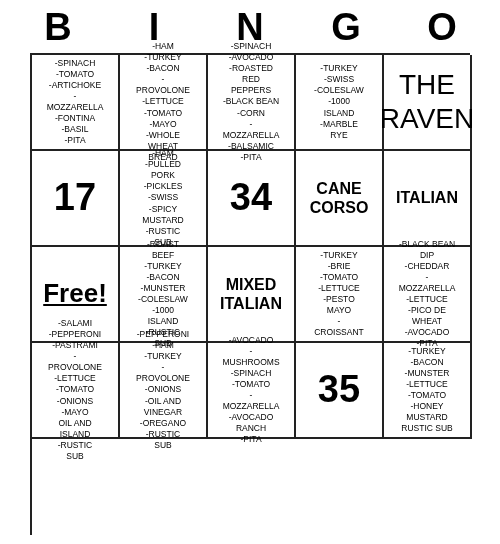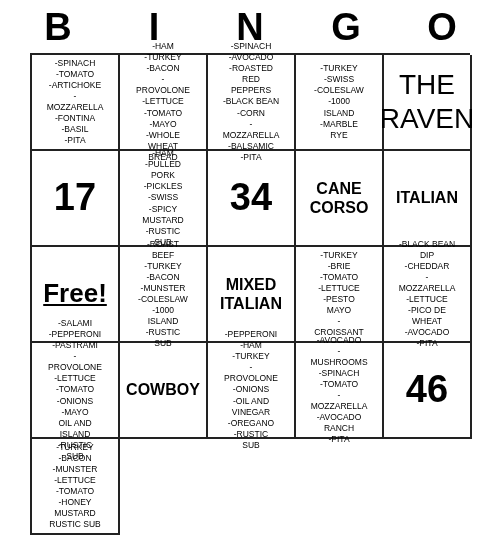--- a/index.html
+++ b/index.html
@@ -146,37 +146,36 @@
     <div class="cell">-SALAMI
 -PEPPERONI
 -PASTRAMI
 -PROVOLONE
 -LETTUCE
 -TOMATO
 -ONIONS
 -MAYO
 OIL AND ISLAND
 -RUSTIC SUB</div>
-    <div class="cell medium-text">COWBOY</div>
     <div class="cell">-PEPPERONI
 -HAM
 -TURKEY
 -PROVOLONE
 -ONIONS
 -OIL AND VINEGAR
 -OREGANO
 -RUSTIC SUB</div>
     <div class="cell">-AVOCADO
 -MUSHROOMS
 -SPINACH
 -TOMATO
 -MOZZARELLA
 -AVOCADO RANCH
 -PITA</div>
-    <div class="cell number">46</div>
+    <div class="cell number">35</div>
     <div class="cell">-TURKEY
 -BACON
 -MUNSTER
 -LETTUCE
 -TOMATO
 -HONEY MUSTARD
 RUSTIC SUB</div>
   </div>
 
 </body></html>

